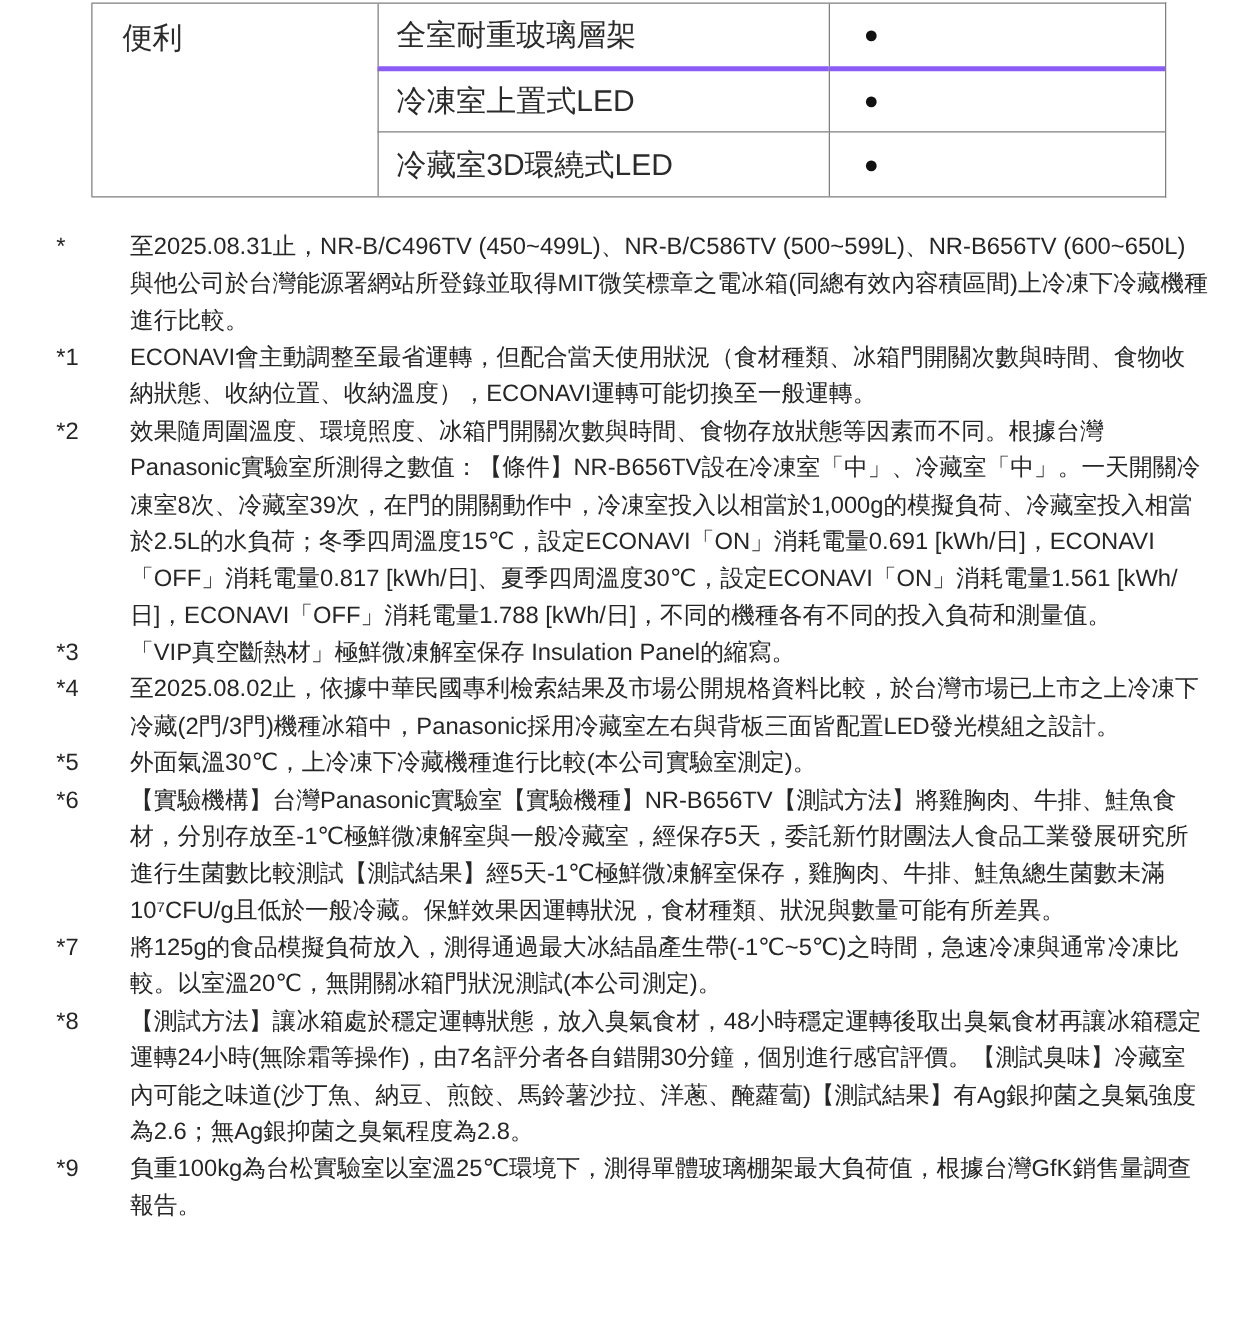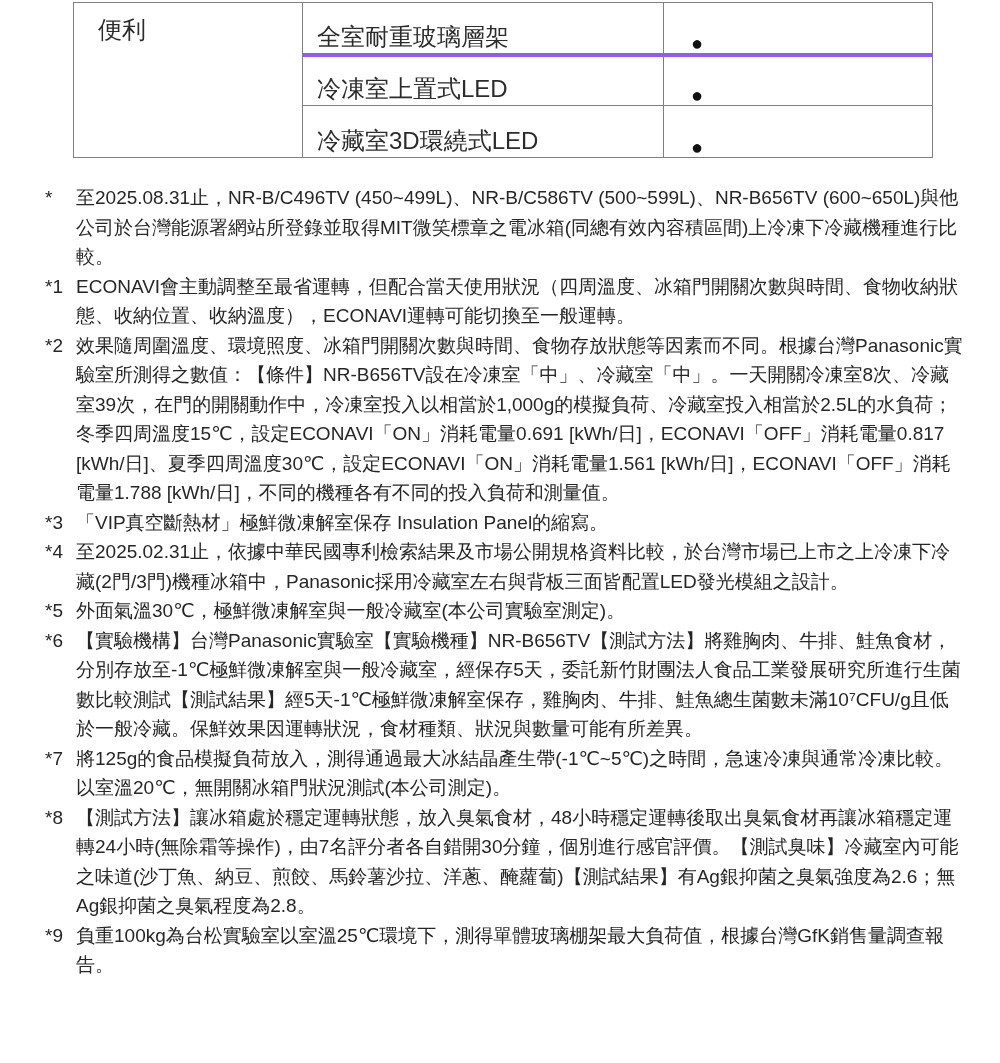--- a/index.html
+++ b/index.html
@@ -13,37 +13,37 @@
   .spec-table{
     position:absolute;left:73px;top:2px;
     display:grid;
     grid-template-columns:229px 361px 269px;
     grid-template-rows:50px 52px 52px;
     border-top:1px solid #7f7f7f;
     border-bottom:1px solid #7f7f7f;
     border-right:1px solid #7f7f7f;
     font-size:24px;color:#2b2b2b;
   }
-  .cell{border-left:1px solid #7f7f7f;display:flex;align-items:flex-end;box-sizing:border-box;}
+  .cell{border-left:1px solid #7f7f7f;display:flex;align-items:center;box-sizing:border-box;}
   .cat{grid-column:1;grid-row:1/4;align-items:flex-start;padding:11px 0 0 24px;}
   .feat{grid-column:2;padding-left:14px;}
   .val{grid-column:3;padding-left:27px;}
   .r0{grid-row:1;}
   .r1{grid-row:2;border-top:4px solid #8b5cf6;}
   .r2{grid-row:3;border-top:1px solid #7f7f7f;}
   .dot{font-size:20px;color:#111111;line-height:1;}
 
   
   .footnotes{
     position:absolute;left:45px;top:183px;width:922px;
     font-size:19px;line-height:29.5px;color:#262626;
   }
   .fn{display:flex;align-items:flex-start;}
   .fn-m{flex:0 0 31px;width:31px;white-space:nowrap;}
-  .fn-t{flex:1;width:890px;}
+  .fn-t{flex:1;width:890px;margin-left:28px;}
 </style>
 </head>
 <body>
 
 <div class="spec-table">
   <div class="cell cat">
     <span>便利</span>
   </div>
 
   <div class="cell feat r0">
@@ -68,37 +68,37 @@
   </div>
 </div>
 
 <div class="footnotes">
   <div class="fn">
     <div class="fn-m">*</div>
     <div class="fn-t">至2025.08.31止，NR-B/C496TV (450~499L)、NR-B/C586TV (500~599L)、NR-B656TV (600~650L)與他公司於台灣能源署網站所登錄並取得MIT微笑標章之電冰箱(同總有效內容積區間)上冷凍下冷藏機種進行比較。</div>
   </div>
   <div class="fn">
     <div class="fn-m">*1</div>
-    <div class="fn-t">ECONAVI會主動調整至最省運轉，但配合當天使用狀況（四周溫度、冰箱門開關次數與時間、食物收納狀態、收納位置、收納溫度），ECONAVI運轉可能切換至一般運轉。</div>
+    <div class="fn-t">ECONAVI會主動調整至最省運轉，但配合當天使用狀況（食材種類、冰箱門開關次數與時間、食物收納狀態、收納位置、收納溫度），ECONAVI運轉可能切換至一般運轉。</div>
   </div>
   <div class="fn">
     <div class="fn-m">*2</div>
     <div class="fn-t">效果隨周圍溫度、環境照度、冰箱門開關次數與時間、食物存放狀態等因素而不同。根據台灣Panasonic實驗室所測得之數值：【條件】NR-B656TV設在冷凍室「中」、冷藏室「中」。一天開關冷凍室8次、冷藏室39次，在門的開關動作中，冷凍室投入以相當於1,000g的模擬負荷、冷藏室投入相當於2.5L的水負荷；冬季四周溫度15℃，設定ECONAVI「ON」消耗電量0.691 [kWh/日]，ECONAVI「OFF」消耗電量0.817 [kWh/日]、夏季四周溫度30℃，設定ECONAVI「ON」消耗電量1.561 [kWh/日]，ECONAVI「OFF」消耗電量1.788 [kWh/日]，不同的機種各有不同的投入負荷和測量值。</div>
   </div>
   <div class="fn">
     <div class="fn-m">*3</div>
     <div class="fn-t">「VIP真空斷熱材」極鮮微凍解室保存 Insulation Panel的縮寫。</div>
   </div>
   <div class="fn">
     <div class="fn-m">*4</div>
-    <div class="fn-t">至2025.02.31止，依據中華民國專利檢索結果及市場公開規格資料比較，於台灣市場已上市之上冷凍下冷藏(2門/3門)機種冰箱中，Panasonic採用冷藏室左右與背板三面皆配置LED發光模組之設計。</div>
+    <div class="fn-t">至2025.08.02止，依據中華民國專利檢索結果及市場公開規格資料比較，於台灣市場已上市之上冷凍下冷藏(2門/3門)機種冰箱中，Panasonic採用冷藏室左右與背板三面皆配置LED發光模組之設計。</div>
   </div>
   <div class="fn">
     <div class="fn-m">*5</div>
-    <div class="fn-t">外面氣溫30℃，極鮮微凍解室與一般冷藏室(本公司實驗室測定)。</div>
+    <div class="fn-t">外面氣溫30℃，上冷凍下冷藏機種進行比較(本公司實驗室測定)。</div>
   </div>
   <div class="fn">
     <div class="fn-m">*6</div>
     <div class="fn-t">【實驗機構】台灣Panasonic實驗室【實驗機種】NR-B656TV【測試方法】將雞胸肉、牛排、鮭魚食材，分別存放至-1℃極鮮微凍解室與一般冷藏室，經保存5天，委託新竹財團法人食品工業發展研究所進行生菌數比較測試【測試結果】經5天-1℃極鮮微凍解室保存，雞胸肉、牛排、鮭魚總生菌數未滿10⁷CFU/g且低於一般冷藏。保鮮效果因運轉狀況，食材種類、狀況與數量可能有所差異。</div>
   </div>
   <div class="fn">
     <div class="fn-m">*7</div>
     <div class="fn-t">將125g的食品模擬負荷放入，測得通過最大冰結晶產生帶(-1℃~5℃)之時間，急速冷凍與通常冷凍比較。以室溫20℃，無開關冰箱門狀況測試(本公司測定)。</div>
   </div>
   <div class="fn">

